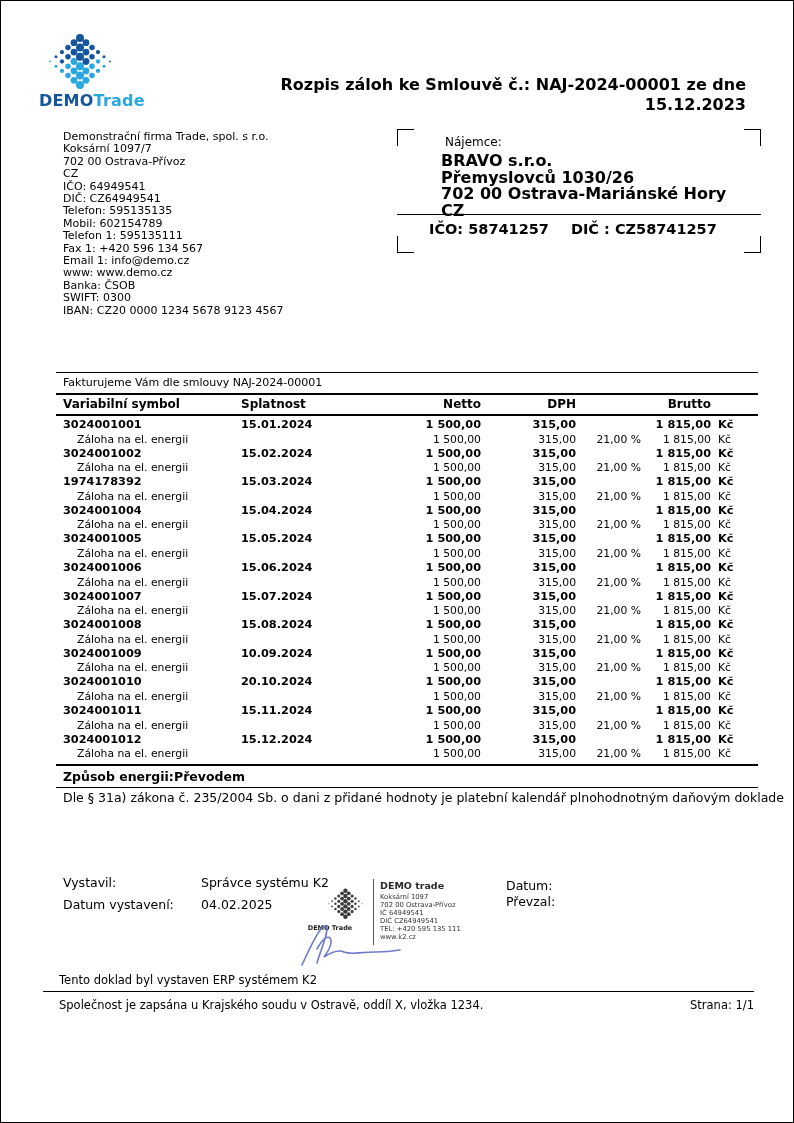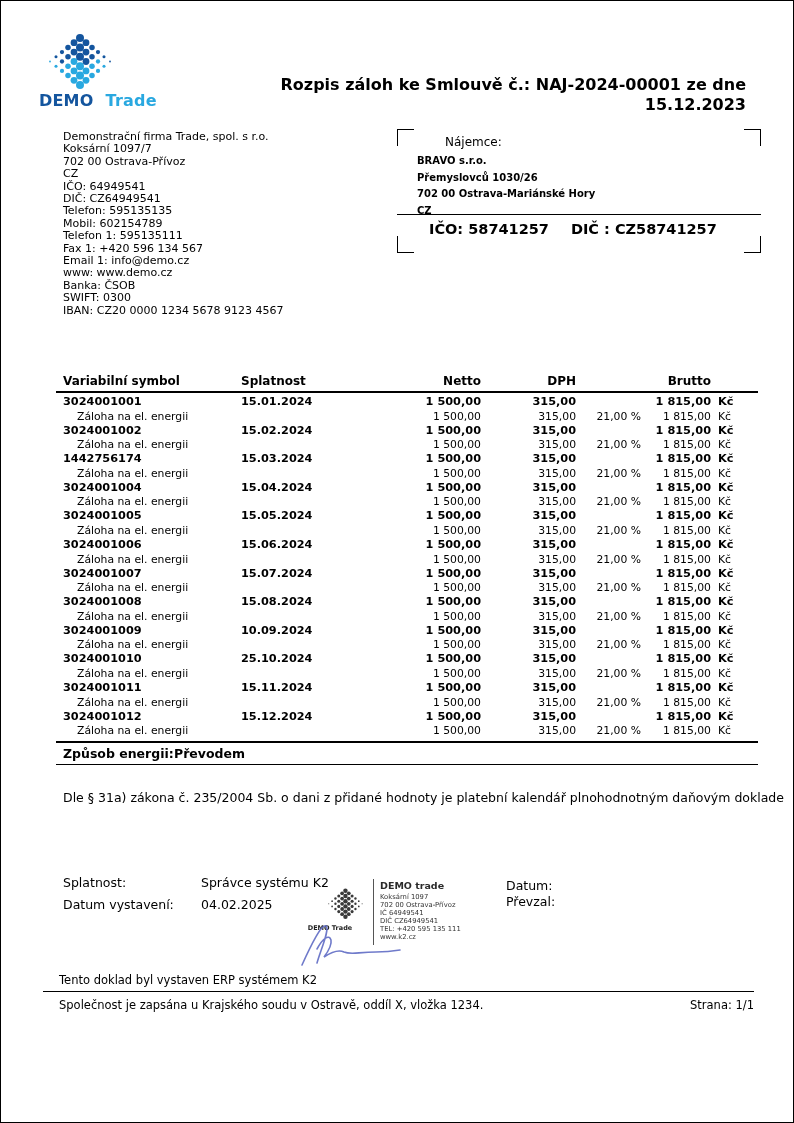--- a/index.html
+++ b/index.html
@@ -7,41 +7,41 @@
   body { font-family:"DejaVu Sans","Liberation Sans",sans-serif; }
   .page {
     position:relative; width:794px; height:1123px; margin:0 auto;
     background:#fff; border:1px solid #000; overflow:hidden; color:#000;
   }
 
   
   .logo { position:absolute; left:44px; top:32px; }
   .logo-text { position:absolute; left:-6px; top:58px; font-size:16px; font-weight:bold; letter-spacing:.2px; white-space:nowrap; }
   .logo-text .demo  { color:#14559e; }
-  .logo-text .trade { color:#29a8e0; margin-left:12px; }
+  .logo-text .trade { color:#29a8e0; margin-left:0; }
 
   
   .title-block { position:absolute; left:180px; right:47px; top:72px; text-align:right; }
   .title-block h1 { font-size:23px; font-weight:bold; line-height:26px; }
   .title-block h2 { font-size:16px; font-weight:bold; line-height:20px; margin-top:2px; }
 
   
   .landlord { position:absolute; left:62px; top:130px; width:320px; }
   .landlord .lbl { font-size:13px; font-weight:bold; margin-bottom:7px; }
   .landlord .line { font-size:11px; line-height:12.4px; white-space:nowrap; }
 
   
   .tenant { position:absolute; left:396px; top:128px; width:364px; height:124px; }
   .corner { position:absolute; width:17px; height:17px; }
   .corner.tl { left:0; top:0; border-top:1px solid #000; border-left:1px solid #000; }
   .corner.tr { right:0; top:0; border-top:1px solid #000; border-right:1px solid #000; }
   .corner.bl { left:0; bottom:0; border-bottom:1px solid #000; border-left:1px solid #000; }
   .corner.br { right:0; bottom:0; border-bottom:1px solid #000; border-right:1px solid #000; }
   .tenant .lbl { position:absolute; left:48px; top:6px; font-size:12px; }
-  .tenant .addr { position:absolute; left:20px; top:24px; font-size:10px; font-weight:bold; line-height:16.5px; }
+  .tenant .addr { position:absolute; left:44px; top:24px; font-size:16px; font-weight:bold; line-height:16.5px; }
   .tenant .sep { position:absolute; left:0; right:0; top:85px; border-top:1px solid #000; }
   .tenant .ids { position:absolute; left:32px; top:92px; font-size:14.5px; font-weight:bold; }
   .tenant .ids .dic { margin-left:22px; }
 
   
   .table-sec { position:absolute; left:55px; top:371px; width:702px; }
   .tbl-intro { border-top:1px solid #000; border-bottom:2px solid #000; font-size:11px; padding:3px 0 4px 7px; }
   .trow { display:grid; grid-template-columns:185px 150px 90px 95px 65px 70px 47px; }
   .trow.head { font-size:12px; font-weight:bold; border-bottom:2px solid #000; line-height:19px; height:21px; }
   .trow.main { font-size:11.3px; font-weight:bold; line-height:14.6px; height:14.6px; }
@@ -159,20 +159,21 @@
       <div>702 00 Ostrava-Mariánské Hory</div>
       <div>CZ</div>
     </div>
     <div class="sep"></div>
     <div class="ids">
       <span>IČO: 58741257</span><span class="dic">DIČ : CZ58741257</span>
     </div>
   </div>
 
   <div class="table-sec">
+    <div class="tbl-intro">Fakturujeme Vám dle smlouvy NAJ-2024-00001</div>
     <div class="trow head">
       <div class="c1">Variabilní symbol</div>
       <div class="c2">Splatnost</div>
       <div class="c3 num">Netto</div>
       <div class="c4 num">DPH</div>
       <div class="c5"></div>
       <div class="c6 num">Brutto</div>
       <div class="c7"></div>
     </div>
     <div class="tbl-rows">
@@ -206,21 +207,21 @@
         <div class="trow sub">
           <div class="c1">Záloha na el. energii</div>
           <div class="c2"></div>
           <div class="c3 num">1 500,00</div>
           <div class="c4 num">315,00</div>
           <div class="c5 num">21,00 %</div>
           <div class="c6 num">1 815,00</div>
           <div class="c7">Kč</div>
         </div>
         <div class="trow main">
-          <div class="c1">1442756174</div>
+          <div class="c1">1974178392</div>
           <div class="c2">15.03.2024</div>
           <div class="c3 num">1 500,00</div>
           <div class="c4 num">315,00</div>
           <div class="c5 num"></div>
           <div class="c6 num">1 815,00</div>
           <div class="c7">Kč</div>
         </div>
         <div class="trow sub">
           <div class="c1">Záloha na el. energii</div>
           <div class="c2"></div>
@@ -333,21 +334,21 @@
           <div class="c1">Záloha na el. energii</div>
           <div class="c2"></div>
           <div class="c3 num">1 500,00</div>
           <div class="c4 num">315,00</div>
           <div class="c5 num">21,00 %</div>
           <div class="c6 num">1 815,00</div>
           <div class="c7">Kč</div>
         </div>
         <div class="trow main">
           <div class="c1">3024001010</div>
-          <div class="c2">25.10.2024</div>
+          <div class="c2">20.10.2024</div>
           <div class="c3 num">1 500,00</div>
           <div class="c4 num">315,00</div>
           <div class="c5 num"></div>
           <div class="c6 num">1 815,00</div>
           <div class="c7">Kč</div>
         </div>
         <div class="trow sub">
           <div class="c1">Záloha na el. energii</div>
           <div class="c2"></div>
           <div class="c3 num">1 500,00</div>
@@ -393,21 +394,21 @@
           <div class="c7">Kč</div>
         </div>
       </div>
     <div class="pay-row">
       <span class="pl">Způsob energii:</span><span>Převodem</span>
     </div>
   </div>
 
   <div class="note">Dle § 31a) zákona č. 235/2004 Sb. o dani z přidané hodnoty je platební kalendář plnohodnotným daňovým doklade</div>
 
-  <div class="sg" style="left:62px; top:874px;">Splatnost:</div>
+  <div class="sg" style="left:62px; top:874px;">Vystavil:</div>
   <div class="sg" style="left:200px; top:874px;">Správce systému K2</div>
   <div class="sg" style="left:62px; top:896px;">Datum vystavení:</div>
   <div class="sg" style="left:200px; top:896px;">04.02.2025</div>
   <div class="sg" style="left:505px; top:877px;">Datum:</div>
   <div class="sg" style="left:505px; top:893px;">Převzal:</div>
 
   <div class="stamp">
     <svg id="stamp-dots" class="minilogo" width="40" height="33" viewBox="0 0 72 56">
         <circle cx="5" cy="28.5" r="0.90" fill="#3a3a3a"></circle>
         <circle cx="11" cy="23.8" r="1.52" fill="#3a3a3a"></circle>

